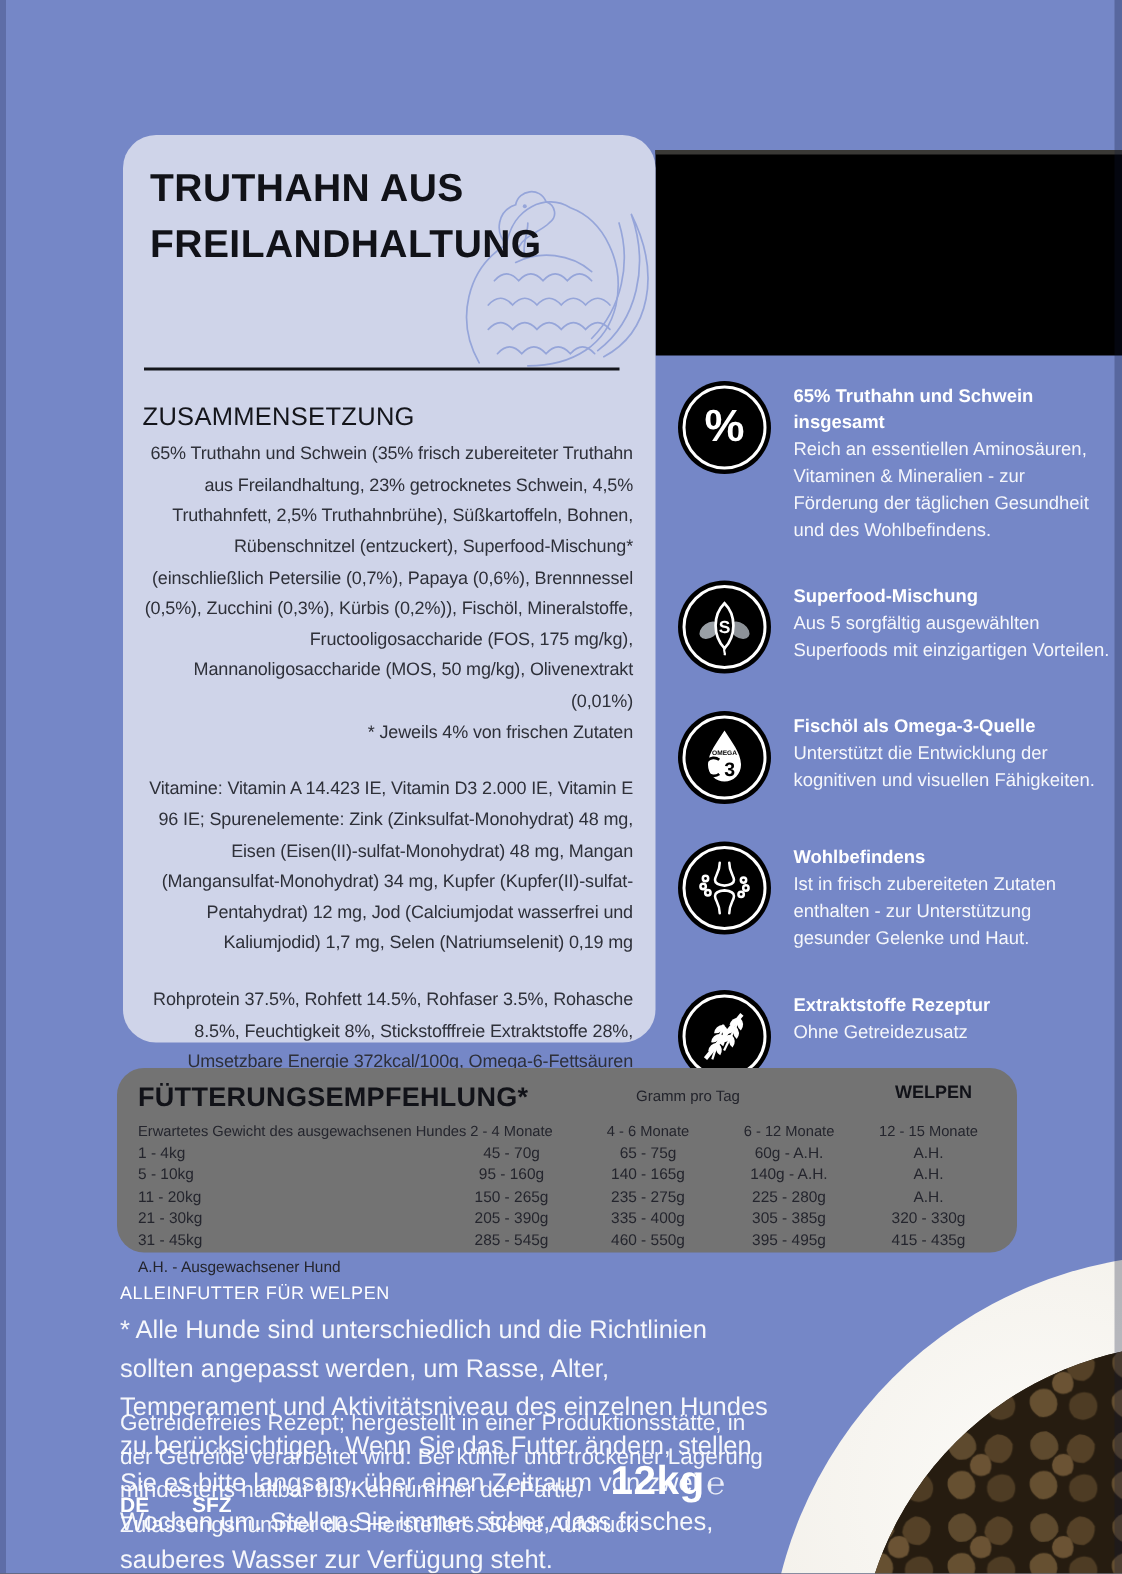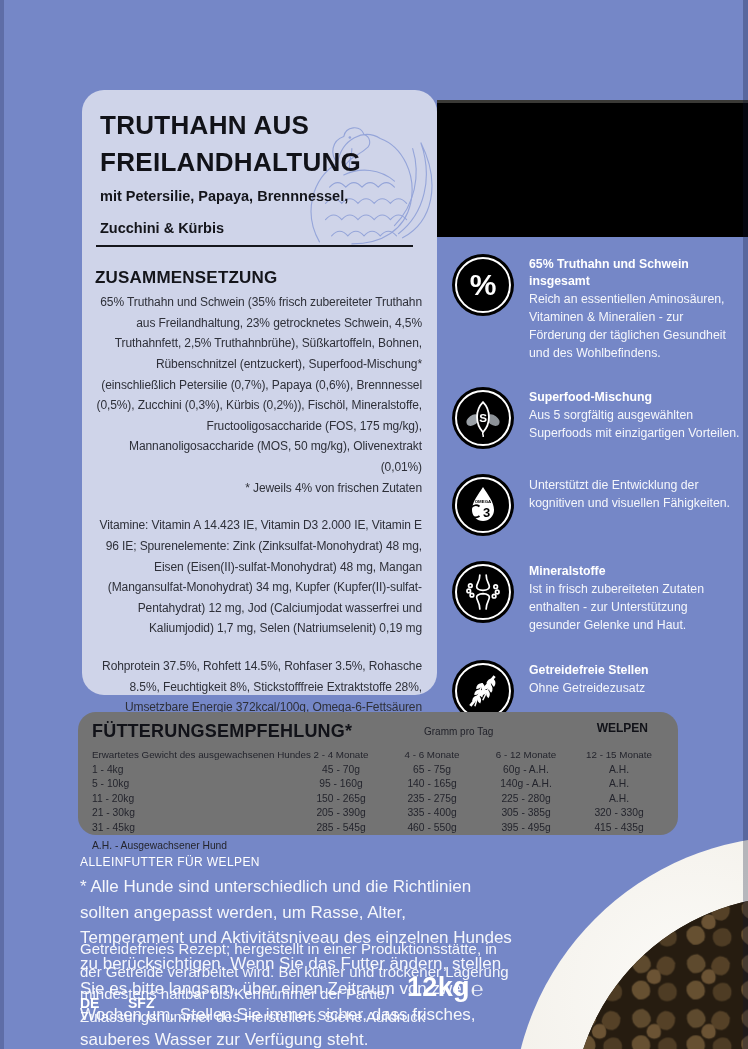--- a/index.html
+++ b/index.html
@@ -23,21 +23,21 @@
   .title {
     font-size:26px; font-weight:700; line-height:1.42; letter-spacing:0.3px;
     color:#111218;
   }
   .subtitle { font-size:14.5px; font-weight:700; color:#14151b; margin-top:6px; line-height:1.3; }
   .subtitle .sub-line2 { display:block; margin-top:13px; }
   .turkey { position:absolute; right:0px; top:14px; width:152px; height:142px; z-index:1; }
   .divider { position:absolute; left:14px; right:24px; top:155px; height:2px; background:#15161c; }
 
   .sections { position:absolute; left:13px; right:15px; top:178px; }
-  .sec-heading-lg { font-size:17px; font-weight:700; letter-spacing:0.2px; color:#14151b; margin-bottom:4px; white-space:nowrap; }
+  .sec-heading-lg { font-size:17px; font-weight:400; letter-spacing:0.2px; color:#14151b; margin-bottom:4px; white-space:nowrap; }
   .sec-heading-sm { font-size:12.5px; font-weight:700; letter-spacing:-0.2px; color:#14151b; margin-bottom:3px; white-space:nowrap; }
   .sec-body { font-size:12px; line-height:1.72; color:#2e3039; letter-spacing:-0.1px;text-align:right; }
   .sec-gap { margin-top:17px; }
 
   
   .black-bar {
     position:absolute; left:437px; top:100px; width:311px; height:137px;
     background:#000; border-top:3px solid #3a3936;
   }
 
@@ -107,24 +107,20 @@
         <path d="M46,130 q8,-9 16,0 q8,-9 16,0 q8,-9 16,0 q8,-9 16,0"></path>
         <path d="M58,70 C74,62 94,64 108,76"></path>
       </g>
     </svg>
 
     <div class="title-block">
       <div class="title">
         <span>TRUTHAHN AUS</span><br>
         <span>FREILANDHALTUNG</span>
       </div>
-      <div class="subtitle">
-        <span>mit Petersilie, Papaya, Brennnessel,</span>
-        <span class="sub-line2">Zucchini &amp; Kürbis</span>
-      </div>
     </div>
     <div class="divider"></div>
 
     <div class="sections">
       <div>
         <div class="sec-heading-lg">ZUSAMMENSETZUNG</div>
         <div class="sec-body">65% Truthahn und Schwein (35% frisch zubereiteter Truthahn aus Freilandhaltung, 23% getrocknetes Schwein, 4,5% Truthahnfett, 2,5% Truthahnbrühe), Süßkartoffeln, Bohnen, Rübenschnitzel (entzuckert), Superfood-Mischung* (einschließlich Petersilie (0,7%), Papaya (0,6%), Brennnessel (0,5%), Zucchini (0,3%), Kürbis (0,2%)), Fischöl, Mineralstoffe, Fructooligosaccharide (FOS, 175 mg/kg), Mannanoligosaccharide (MOS, 50 mg/kg), Olivenextrakt (0,01%)</div>
         <div class="sec-body">* Jeweils 4% von frischen Zutaten</div>
       </div>
       <div class="sec-gap">
@@ -176,20 +172,21 @@
         <div class="icon-center">
           <svg width="38" height="40" viewBox="0 0 36 40">
             <path d="M18,2 C23,10 29,17 29,25 A11,11 0 1 1 7,25 C7,17 13,10 18,2Z" fill="#fff"></path>
             <text x="18" y="18" font-size="4.4" text-anchor="middle" fill="#000" font-family="Liberation Sans, sans-serif" font-weight="bold">OMEGA</text>
             <path d="M14.5,31 A6,6 0 1 1 14.5,21.5" stroke="#000" stroke-width="1.8" fill="none"></path>
             <text x="21.5" y="32" font-size="13" font-weight="bold" text-anchor="middle" fill="#000" font-family="Liberation Sans, sans-serif">3</text>
           </svg>
         </div>
       </div>
       <div class="benefit-text">
+        <div class="benefit-title">Fischöl als Omega-3-Quelle</div>
         <div class="benefit-body">Unterstützt die Entwicklung der kognitiven und visuellen Fähigkeiten.</div>
       </div>
     </div>
 
     <div class="benefit">
       <div class="benefit-icon">
         <div class="icon-ring"></div>
         <div class="icon-center">
           <svg width="38" height="38" viewBox="0 0 36 36">
             <g stroke="#fff" fill="none" stroke-width="1.6" stroke-linecap="round">
@@ -199,21 +196,21 @@
               <circle cx="4.5" cy="17" r="1.7"></circle>
               <circle cx="7.5" cy="21" r="1.7"></circle>
               <circle cx="30" cy="13" r="1.7"></circle>
               <circle cx="31.5" cy="18" r="1.7"></circle>
               <circle cx="28.5" cy="22" r="1.7"></circle>
             </g>
           </svg>
         </div>
       </div>
       <div class="benefit-text">
-        <div class="benefit-title">Mineralstoffe</div>
+        <div class="benefit-title">Wohlbefindens</div>
         <div class="benefit-body">Ist in frisch zubereiteten Zutaten enthalten - zur Unterstützung gesunder Gelenke und Haut.</div>
       </div>
     </div>
 
     <div class="benefit">
       <div class="benefit-icon">
         <div class="icon-ring"></div>
         <div class="icon-center">
           <svg width="38" height="38" viewBox="0 0 36 36">
             <g fill="#fff">
@@ -234,21 +231,21 @@
                   <path d="M0,-5 q5,2 4,7 q-5,-1 -4,-7z"></path>
                 <path d="M0,1 q-5,2 -4,7 q5,-1 4,-7z"></path>
                   <path d="M0,1 q5,2 4,7 q-5,-1 -4,-7z"></path>
               </g>
             </g>
             <line x1="29" y1="4" x2="6" y2="32" stroke="#fff" stroke-width="2.6"></line>
           </svg>
         </div>
       </div>
       <div class="benefit-text">
-        <div class="benefit-title">Getreidefreie Stellen</div>
+        <div class="benefit-title">Extraktstoffe Rezeptur</div>
         <div class="benefit-body">Ohne Getreidezusatz</div>
       </div>
     </div>
   </div>
 
   <div class="feeding-panel">
     <div class="feeding-head">
       <span class="feeding-title">FÜTTERUNGSEMPFEHLUNG*</span>
       <span class="unit-label">Gramm pro Tag</span>
       <span class="puppies-label">WELPEN</span>

